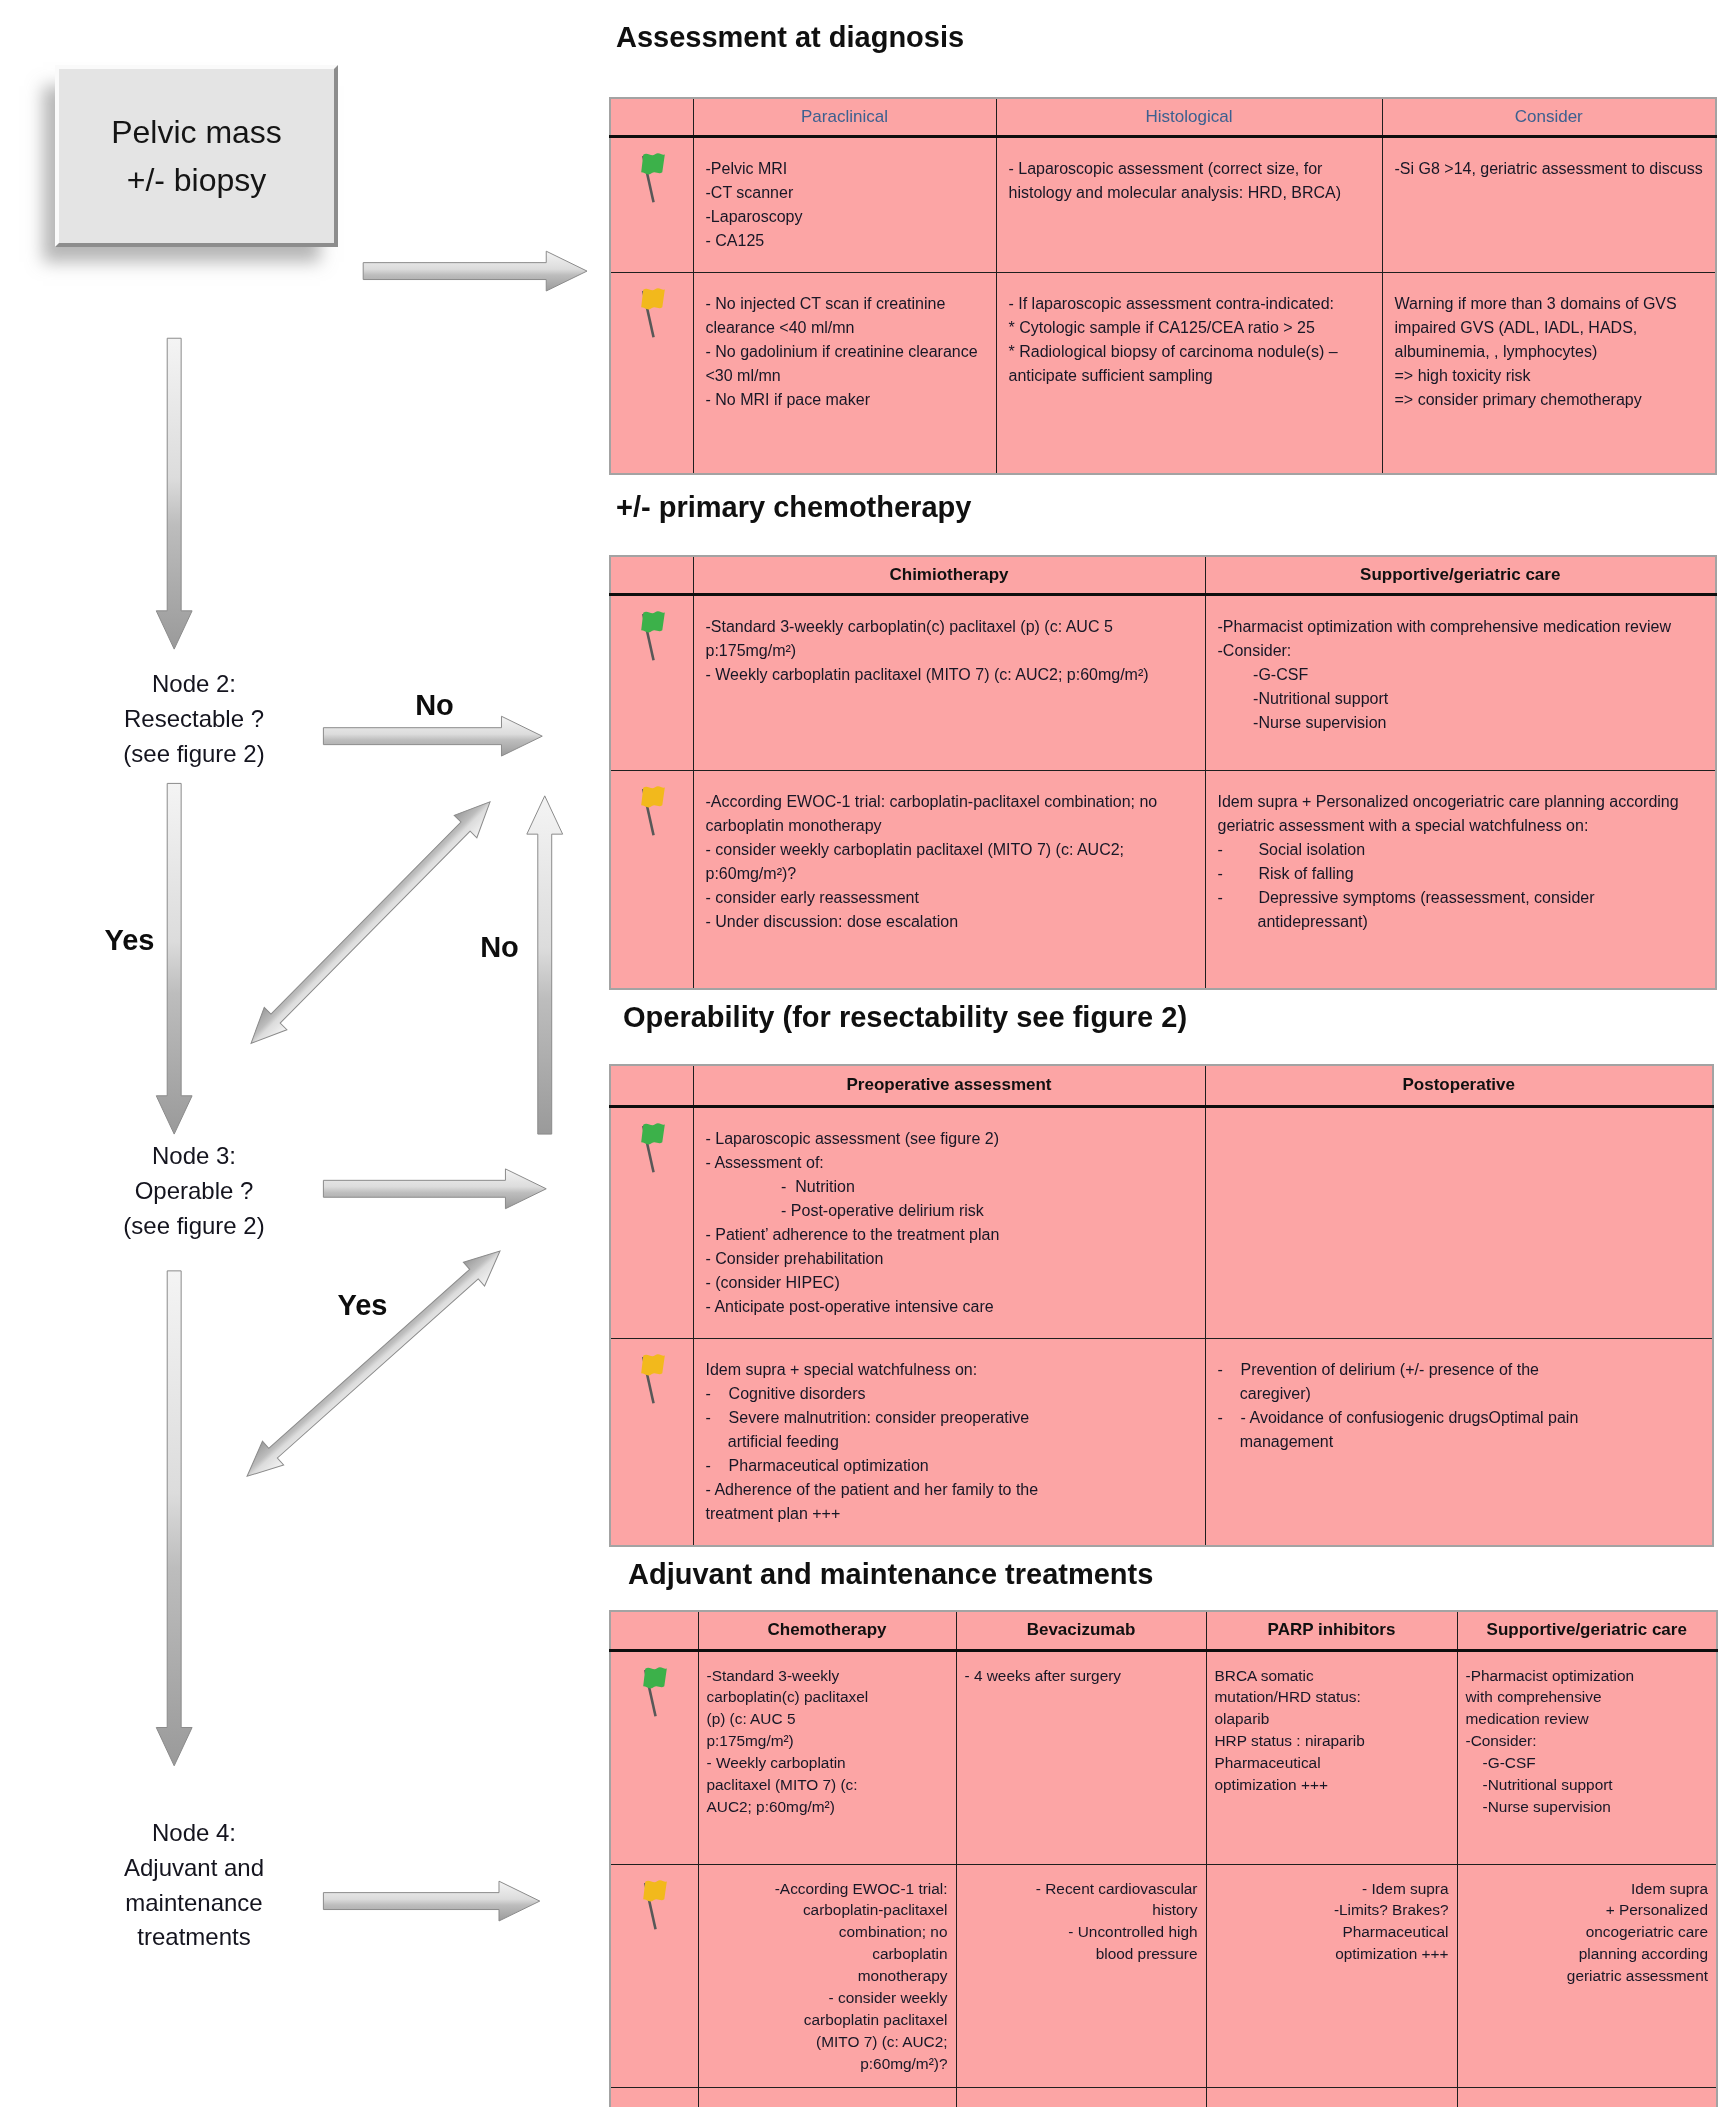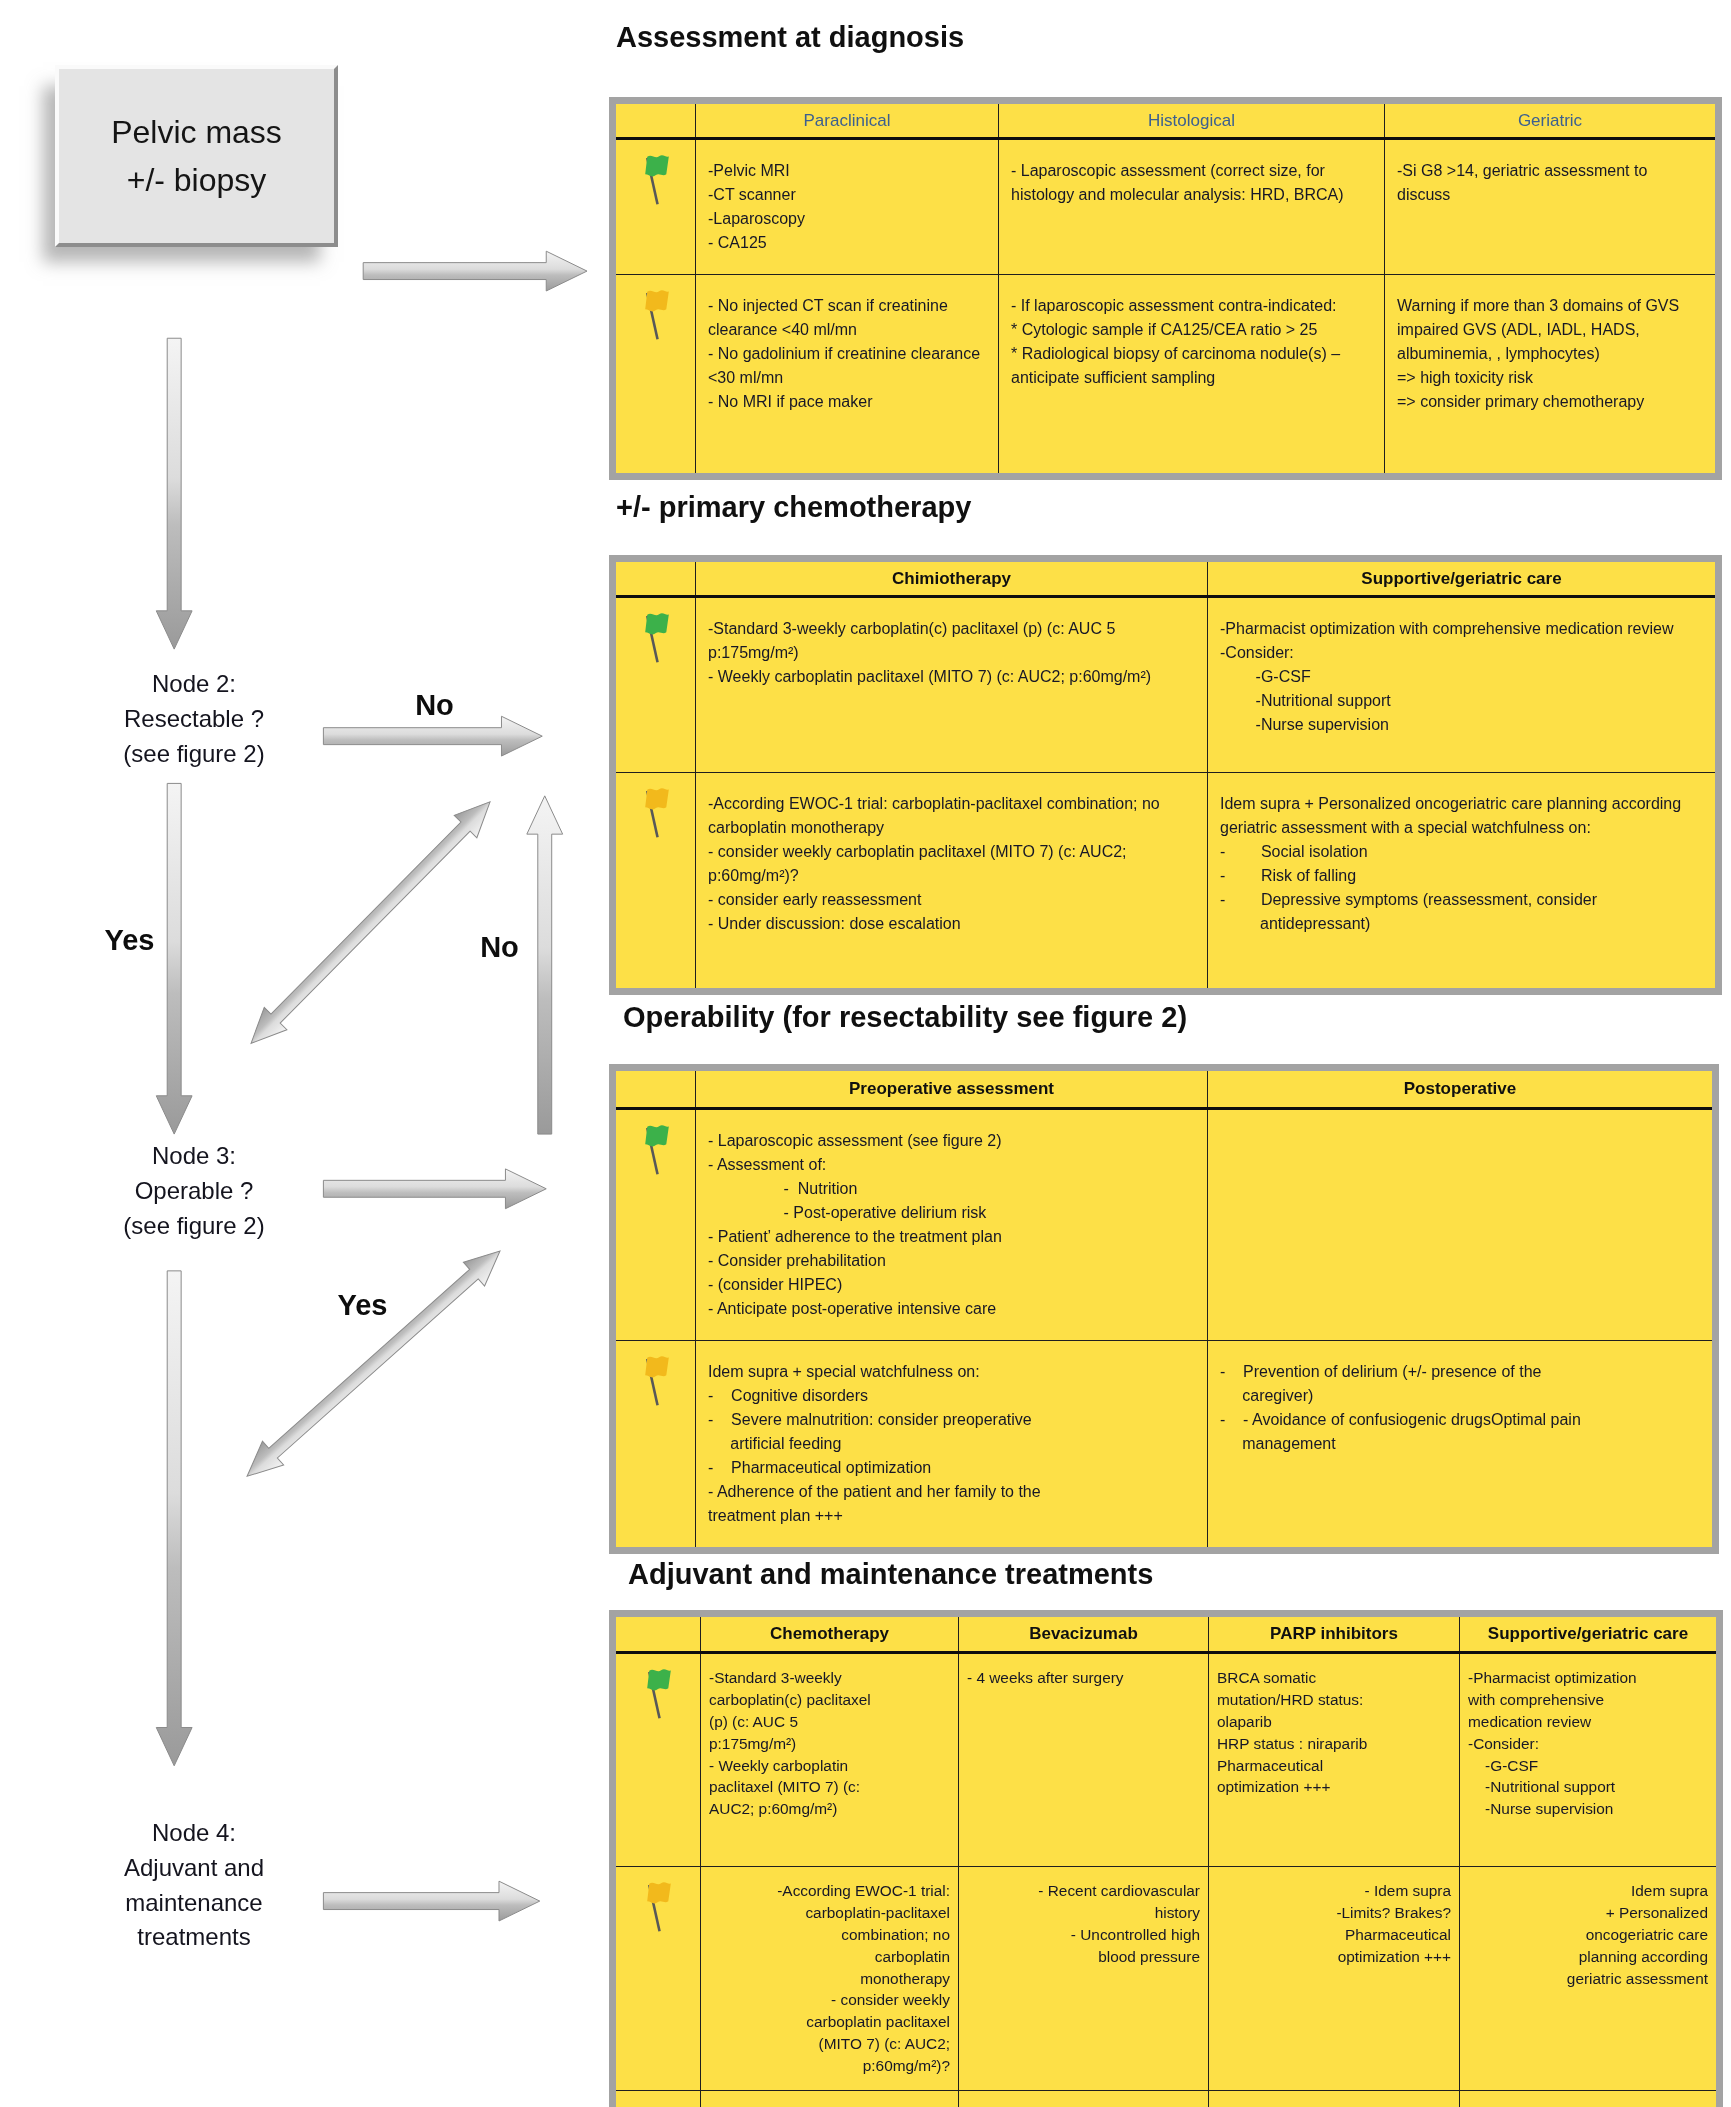--- a/index.html
+++ b/index.html
@@ -13,21 +13,21 @@
              box-shadow:-15px 18px 16px -3px rgba(110,110,110,.5);
              display:flex;flex-direction:column;justify-content:center;align-items:center;
              font-size:32px;line-height:1.5;color:#151515;}
   .node{position:absolute;left:35px;width:318px;text-align:center;font-size:24px;line-height:1.45;color:#14141e;}
   .edge-label{position:absolute;width:99px;text-align:center;font-size:29px;font-weight:700;color:#0d0d0d;}
 
   
   .sec-title{position:absolute;font-size:29px;font-weight:700;color:#101010;white-space:nowrap;}
 
   
-  table.tbl{position:absolute;border-collapse:collapse;table-layout:fixed;background:#fde047;border:7px solid #a3a3a3;}
+  table.tbl{position:absolute;border-collapse:collapse;table-layout:fixed;background:#fca5a5;border:2px solid #a3a3a3;}
   .tbl td,.tbl th{border:1.5px solid #1f1f1f;vertical-align:top;overflow:hidden;}
   .tbl th{vertical-align:middle;text-align:center;font-size:17px;font-weight:600;color:#101010;
           border-bottom:3.5px solid #0e0e0e;}
   .tbl thead th{border-top:none;}
   #tbl-assessment th{color:var(--header-blue,#3c6090);font-weight:400;}
   .cell{white-space:pre-wrap;padding:19px 12px;font-size:16px;line-height:1.5;color:var(--text-dark,#171726);}
   .t4 .cell{font-size:15.4px;line-height:1.42;padding:13px 8px;}
   .flag-cell{text-align:center;padding-top:11px;}
   .flag{width:36px;height:58px;}
   .flag-green  path{fill:var(--green-flag,#3cb14a);}
@@ -113,21 +113,21 @@
         <col style="width:83px">
         <col style="width:303px">
         <col style="width:386px">
         <col style="width:334px">
       </colgroup>
     <thead>
       <tr class="hrow" style="height:38px;">
         <th></th>
         <th>Paraclinical</th>
         <th>Histological</th>
-        <th>Geriatric</th>
+        <th>Consider</th>
       </tr>
     </thead>
     <tbody>
       <tr style="height:136px;">
         <td class="flag-cell"><svg class="flag flag-green" viewBox="0 0 70 110">
               <line x1="18" y1="12" x2="38" y2="102" stroke="#585858" stroke-width="5"></line>
               <path d="M18,10 C26,3 33,15 41,9 C49,3 55,13 60,9 L55,44 C48,50 42,40 34,46 C26,52 21,44 14,44 Z"></path>
             </svg></td>
         <td class="cell">-Pelvic MRI
 -CT scanner

